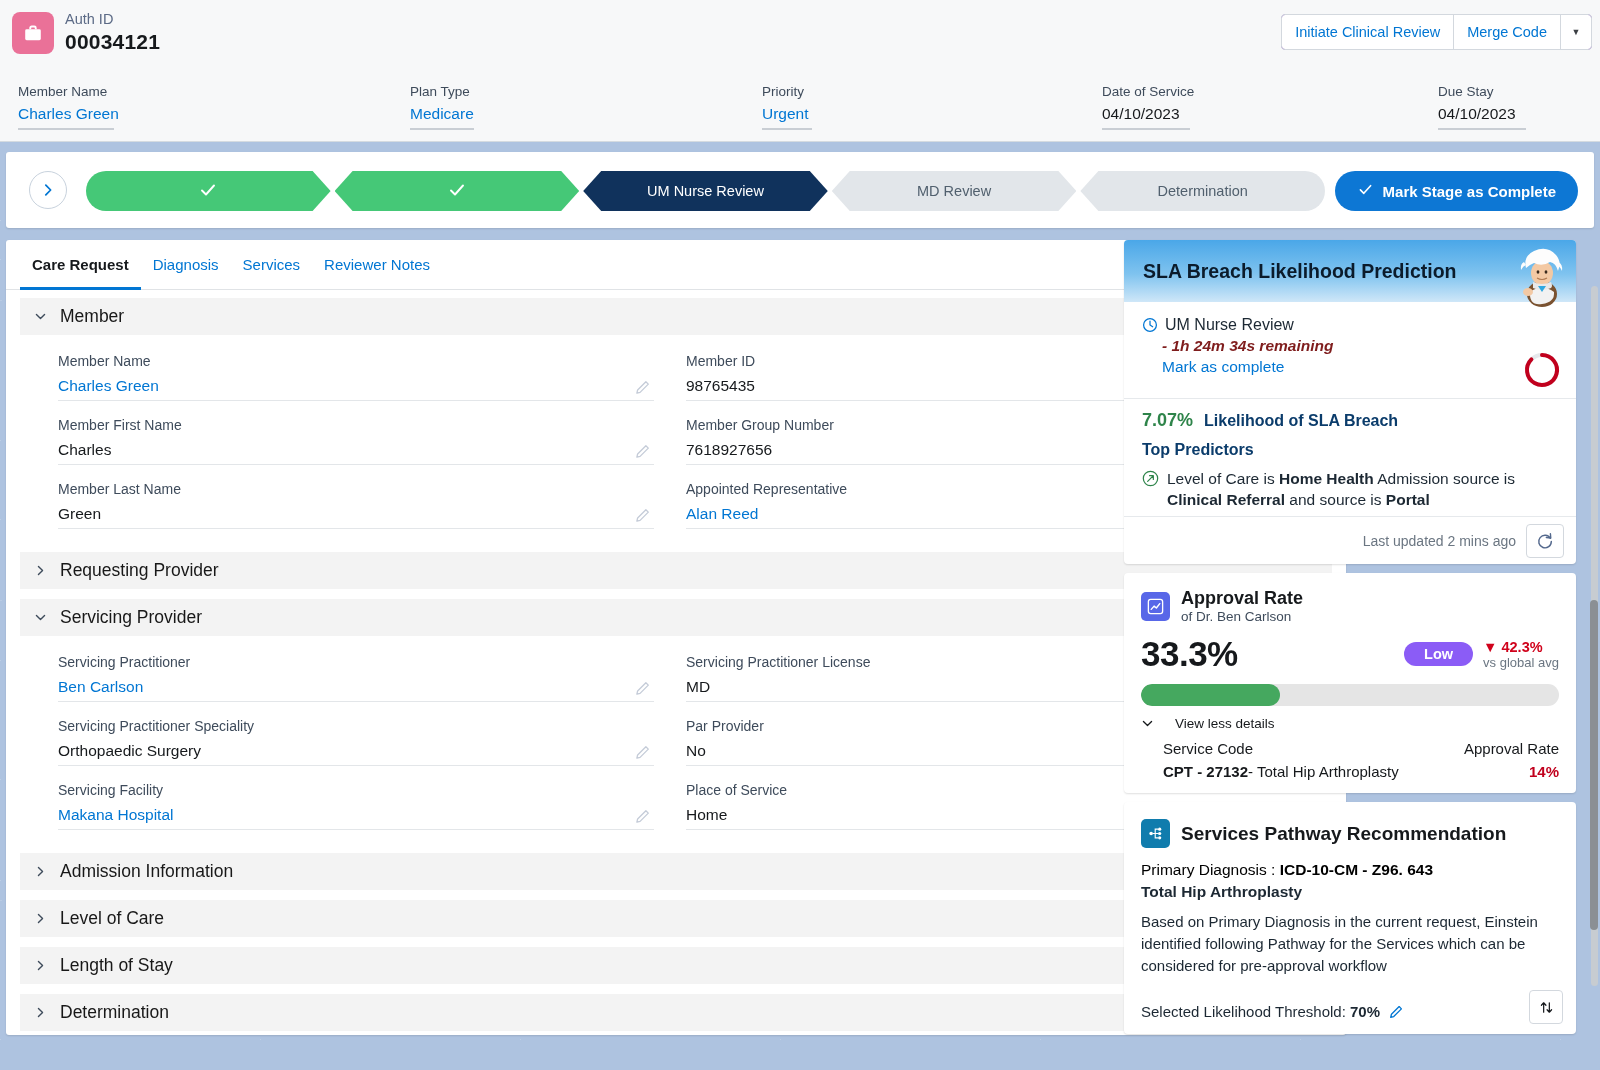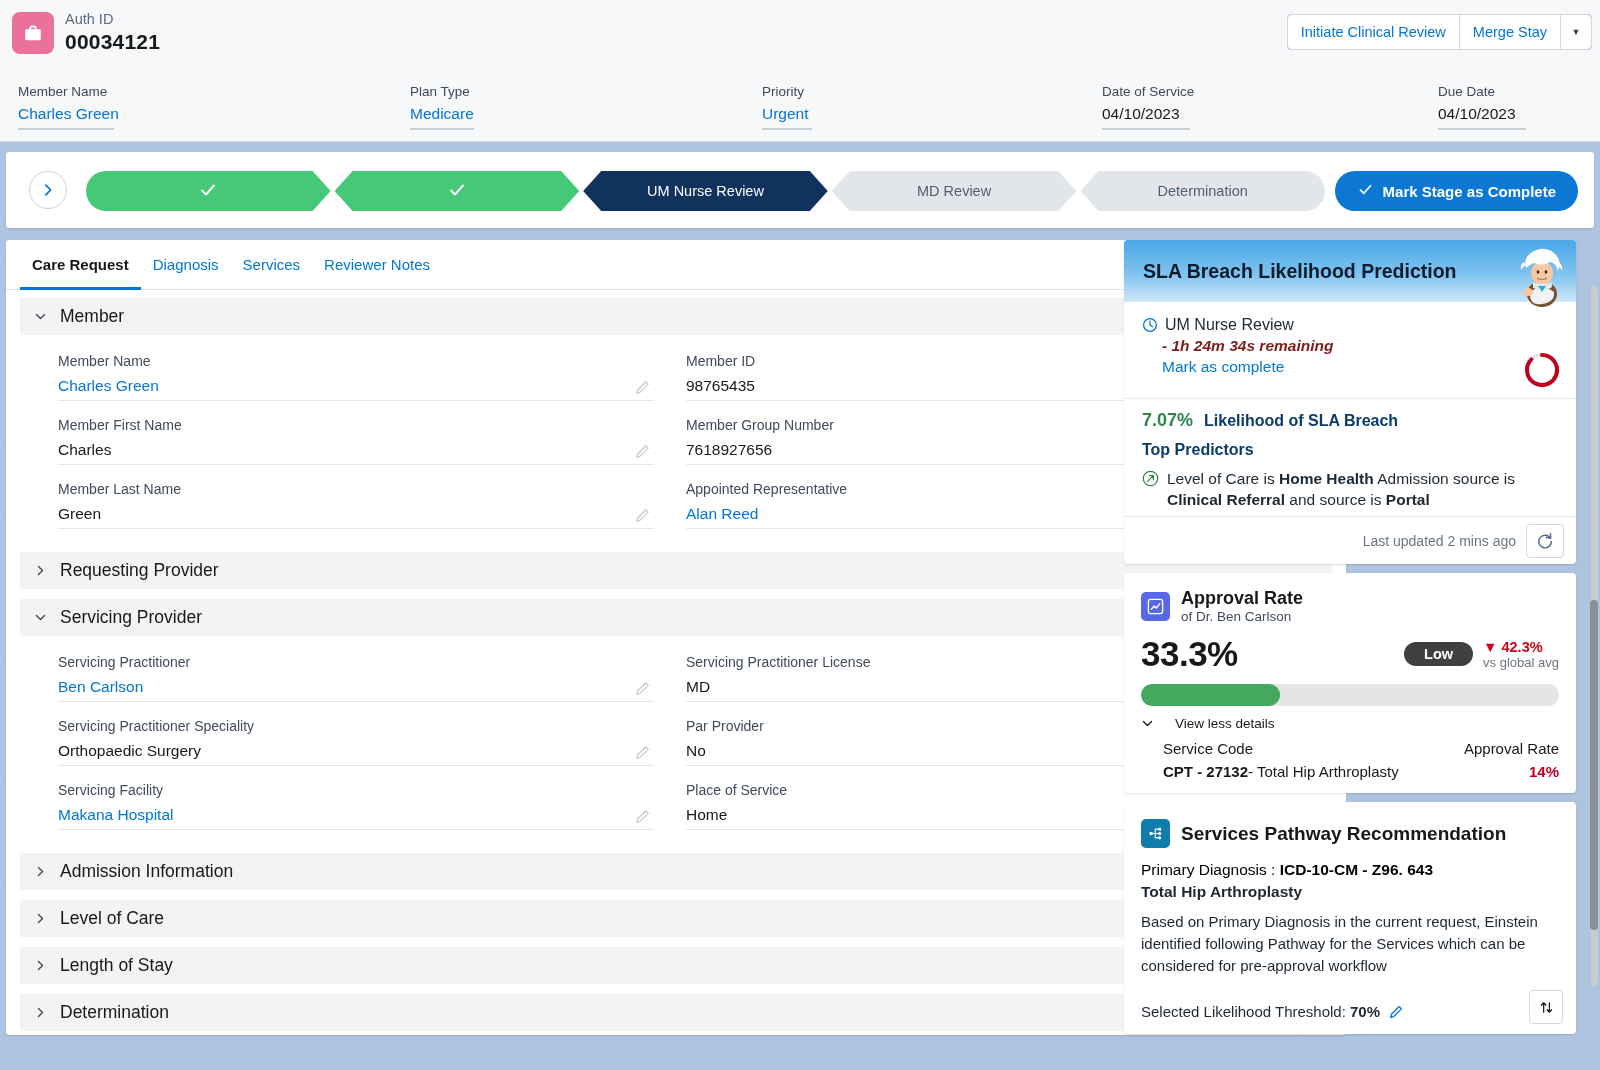--- a/index.html
+++ b/index.html
@@ -189,21 +189,21 @@
   .ap-icon {
     width: 29px; height: 29px; border-radius: 5px; background: #5867e8;
     display:flex; align-items:center; justify-content:center;
   }
   .ap-t { font-size: 18px; font-weight: bold; color: #16191c; line-height: 20px; }
   .ap-s { font-size: 13.5px; color: #3e4b5b; line-height: 17px; }
   .ap-num-row { display: flex; align-items: center; justify-content: space-between; margin-top: 9px; }
   .ap-num { font-size: 35px; font-weight: bold; color: #16191c; letter-spacing: -.5px; }
   .ap-right { display: flex; align-items: center; gap: 10px; }
   .pill {
-    background: #404040; color: #fff; font-size: 14.5px; font-weight: bold;
+    background: #8b5cf6; color: #fff; font-size: 14.5px; font-weight: bold;
     border-radius: 13px; padding: 4px 20px;
   }
   .delta .d1 { font-size: 14.5px; font-weight: bold; color: #d0021b; white-space: nowrap; }
   .delta .d2 { font-size: 13px; color: #6b7682; }
   .bar { height: 22px; border-radius: 11px; background: #e5e5e5; margin-top: 10px; overflow: hidden; }
   .bar .fill { height: 22px; border-radius: 11px; background: #45a85f; }
   .viewless { display: flex; align-items: center; gap: 21px; margin-top: 10px; font-size: 13.5px; color: #16191c; cursor: pointer; }
   .tbl { margin-top: 9px; padding-left: 22px; }
   .tbl .tr { display: flex; justify-content: space-between; align-items: baseline; }
   .tbl .th { font-size: 15px; color: #16191c; padding-bottom: 6px; }
@@ -254,21 +254,21 @@
             <path d="M9 8V6.6c0-.9.7-1.6 1.6-1.6h2.8c.9 0 1.6.7 1.6 1.6V8" fill="none" stroke="#fff" stroke-width="2.1"></path>
           </svg>
         </div>
         <div class="auth-txt">
           <div class="auth-lbl">Auth ID</div>
           <div class="auth-val">00034121</div>
         </div>
       </div>
       <div class="hdr-btns">
         <div class="hdr-btn">Initiate Clinical Review</div>
-        <div class="hdr-btn">Merge Stay</div>
+        <div class="hdr-btn">Merge Code</div>
         <div class="hdr-caret">▼</div>
       </div>
     </div>
     <div class="hdr-fields">
       <div class="fld" style="width:392px">
         <div class="flbl">Member Name</div>
         <div class="fval link">Charles Green</div>
         <div class="funder"></div>
       </div>
       <div class="fld" style="width:352px">
@@ -280,21 +280,21 @@
         <div class="flbl">Priority</div>
         <div class="fval link">Urgent</div>
         <div class="funder" style="width:50px"></div>
       </div>
       <div class="fld" style="width:336px">
         <div class="flbl">Date of Service</div>
         <div class="fval">04/10/2023</div>
         <div class="funder" style="width:88px"></div>
       </div>
       <div class="fld" style="width:120px">
-        <div class="flbl">Due Date</div>
+        <div class="flbl">Due Stay</div>
         <div class="fval">04/10/2023</div>
         <div class="funder" style="width:88px"></div>
       </div>
     </div>
   </div>
 
   <div class="stagewrap">
     <div class="stage-nav">
       <svg width="14" height="14" viewBox="0 0 16 16">
           <path d="M5.5 2.5L11 8l-5.5 5.5" fill="none" stroke="#0176d3" stroke-width="2" stroke-linecap="round" stroke-linejoin="round"></path>

